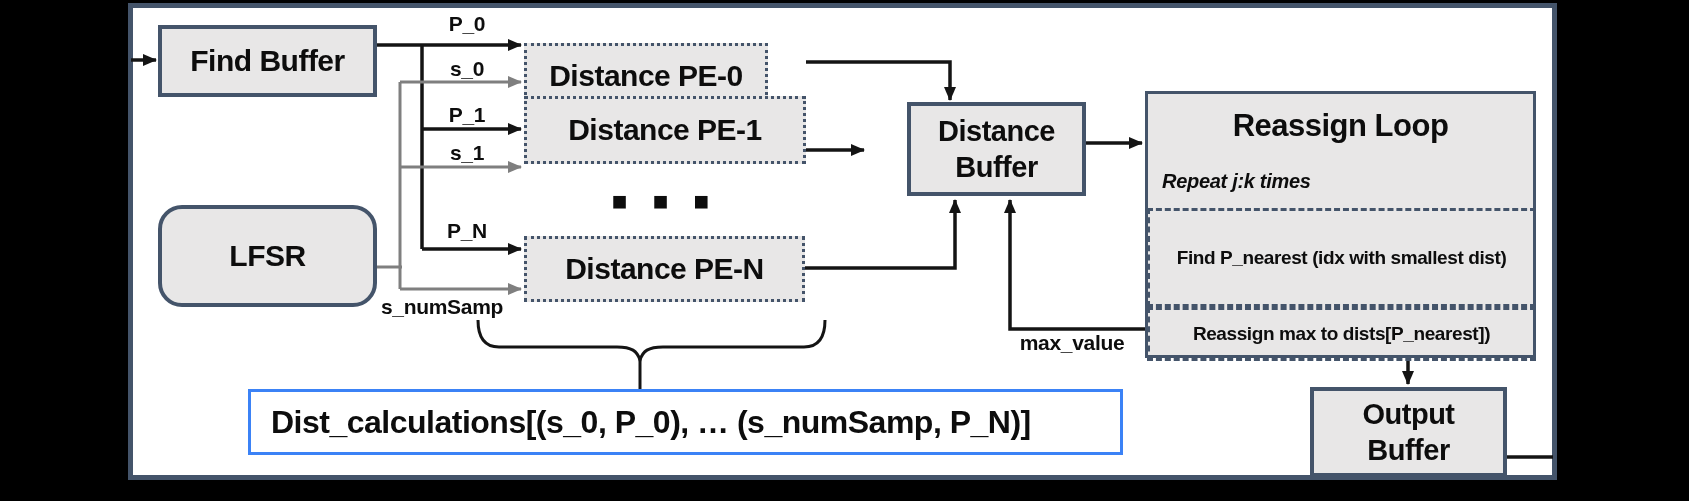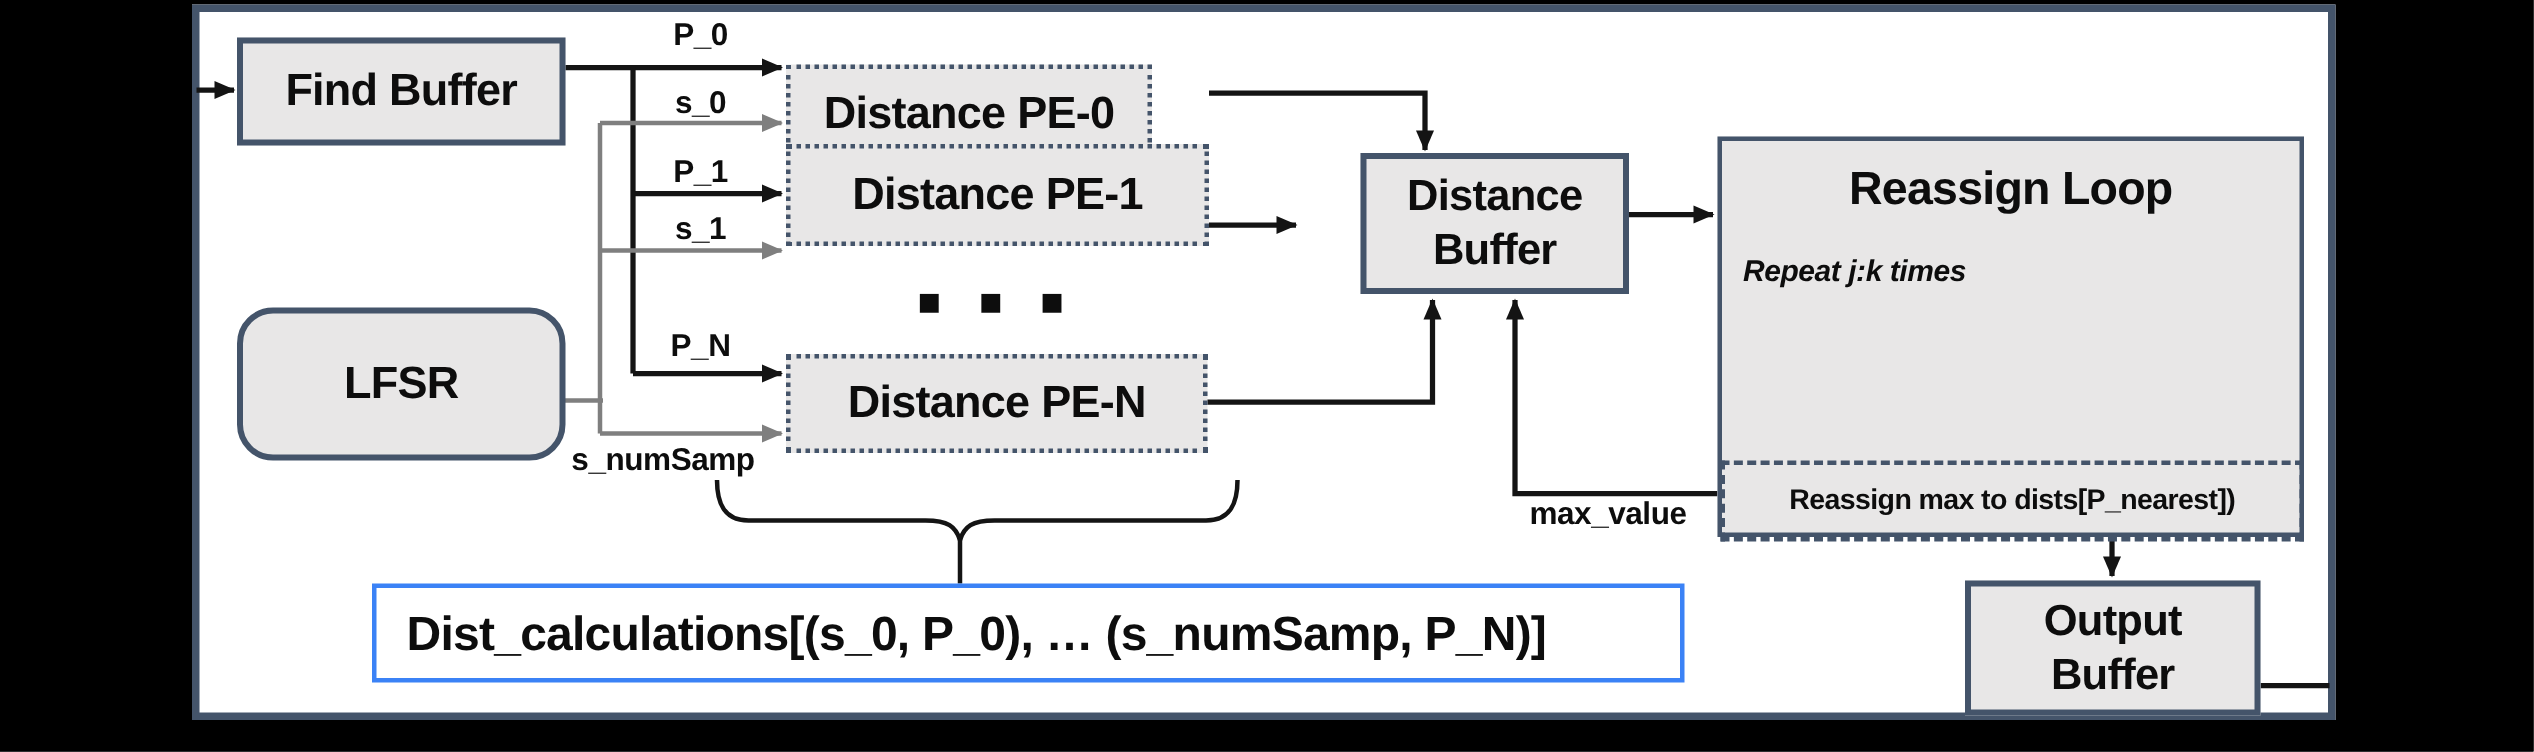--- a/index.html
+++ b/index.html
@@ -114,20 +114,23 @@
   </div>
 
   <div class="box" id="distance-buffer">
     <span>Distance</span>
     <span>Buffer</span>
   </div>
 
   <div id="selection-loop">
     <div id="selection-title">Reassign Loop</div>
     <div id="selection-repeat">Repeat j:k times</div>
+    <div class="sel-step" id="sel-step1">
+      <span>Find P_nearest (idx with smallest dist)</span>
+    </div>
     <div class="sel-step" id="sel-step2">
       <span>Reassign max to dists[P_nearest])</span>
     </div>
   </div>
 
   <div class="box" id="output-buffer">
     <span>Output</span>
     <span>Buffer</span>
   </div>
 

